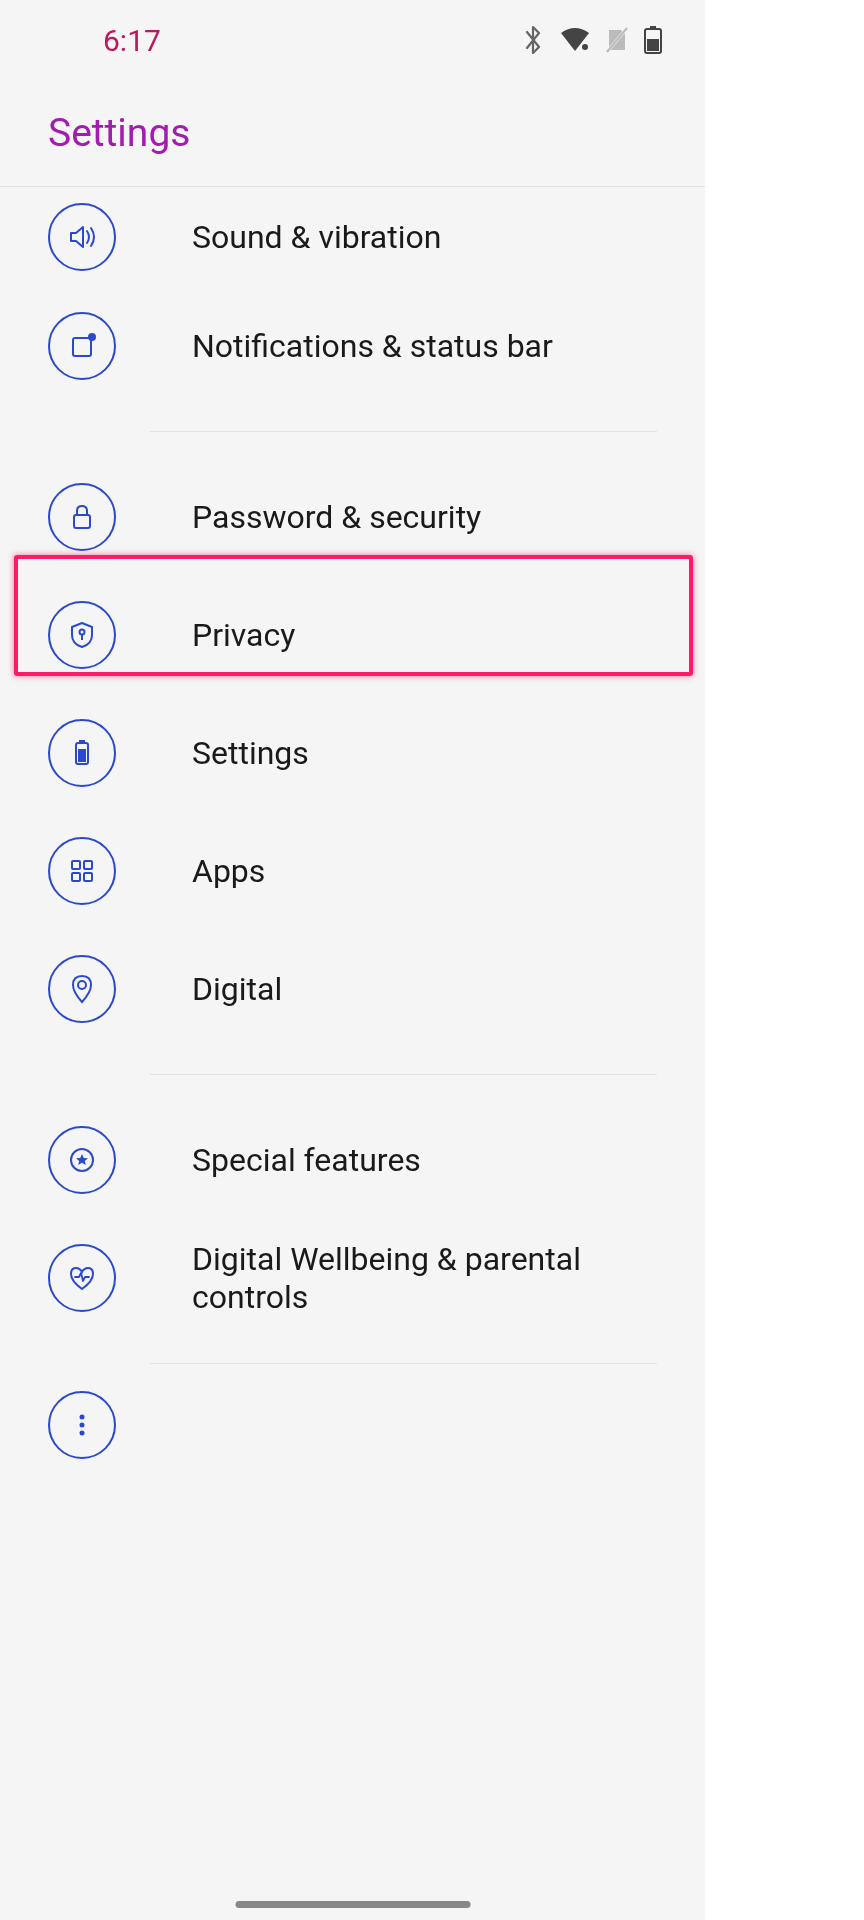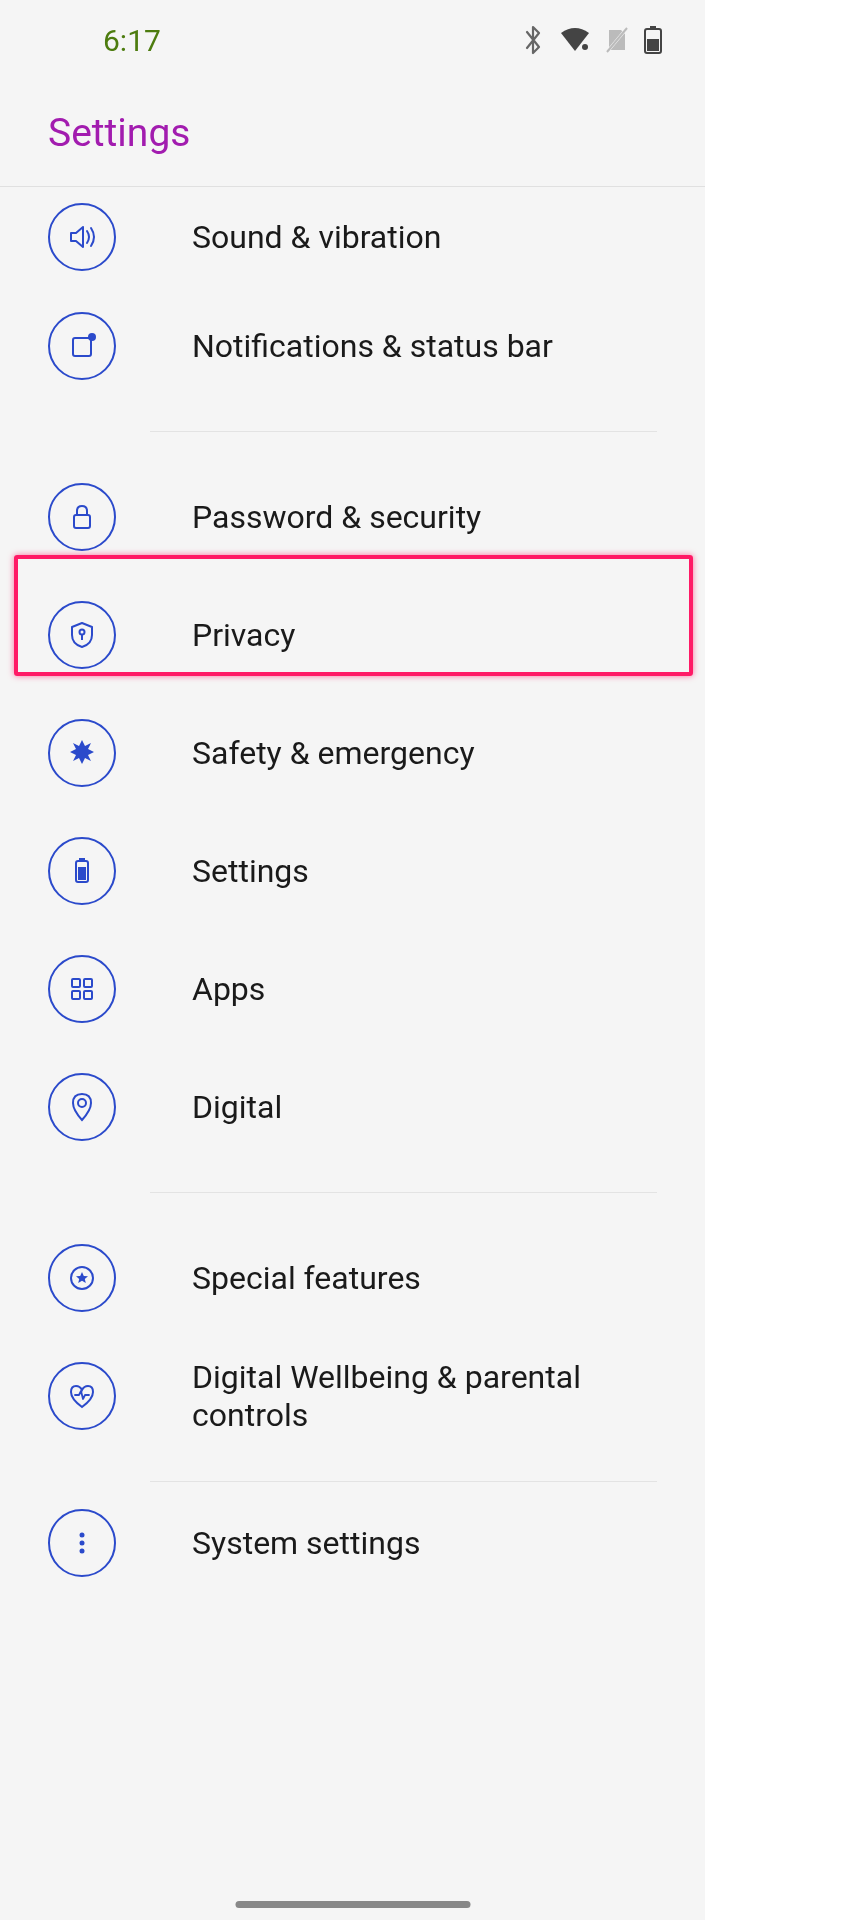--- a/index.html
+++ b/index.html
@@ -26,21 +26,21 @@
   }
   .status-bar {
     height: 80px;
     display: flex;
     align-items: center;
     justify-content: space-between;
     padding: 0 42px 0 103px;
   }
   .status-time {
     font-size: 30px;
-    color: #4d7c0f;
+    color: #be185d;
     font-weight: 400;
   }
   .status-icons {
     display: flex;
     align-items: center;
     gap: 14px;
   }
   .status-icons svg { display: block; }
   .header {
     padding: 30px 0 30px 48px;
@@ -188,28 +188,20 @@
       <div class="icon-circle">
         <svg width="34" height="34" viewBox="0 0 34 34">
             <path d="M17 5 L27 9 L27 17 Q27 26 17 29 Q7 26 7 17 L7 9 Z" fill="none" stroke="#2b4acb" stroke-width="2" stroke-linejoin="round"></path>
             <circle cx="17" cy="14" r="2.5" fill="none" stroke="#2b4acb" stroke-width="2"></circle>
             <line x1="17" y1="16" x2="17" y2="22" stroke="#2b4acb" stroke-width="2"></line>
           </svg>
       </div>
       <span class="item-label">Privacy</span>
     </div>
 
-    <div class="settings-item">
-      <div class="icon-circle">
-        <svg width="34" height="34" viewBox="0 0 34 34">
-            <path d="M17 4 L20 10 L26 7 L23 13 L29 16 L23 19 L26 25 L20 22 L17 28 L14 22 L8 25 L11 19 L5 16 L11 13 L8 7 L14 10 Z" fill="#2b4acb"></path>
-          </svg>
-      </div>
-      <span class="item-label">Safety &amp; emergency</span>
-    </div>
 
     <div class="settings-item">
       <div class="icon-circle">
         <svg width="34" height="34" viewBox="0 0 34 34">
             <rect x="11" y="7" width="12" height="21" rx="2" fill="none" stroke="#2b4acb" stroke-width="2"></rect>
             <rect x="14" y="4" width="6" height="3" fill="#2b4acb"></rect>
             <rect x="13" y="13" width="8" height="13" fill="#2b4acb"></rect>
           </svg>
       </div>
       <span class="item-label">Settings</span>
@@ -262,21 +254,20 @@
     <div class="divider"></div>
 
     <div class="settings-item" style="height:70px;">
       <div class="icon-circle">
         <svg width="34" height="34" viewBox="0 0 34 34">
             <circle cx="17" cy="9" r="2.5" fill="#2b4acb"></circle>
             <circle cx="17" cy="17" r="2.5" fill="#2b4acb"></circle>
             <circle cx="17" cy="25" r="2.5" fill="#2b4acb"></circle>
           </svg>
       </div>
-      <span class="item-label">System settings</span>
     </div>
   </div>
 
   <div class="highlight-box"></div>
 
   <div class="nav-handle"></div>
 </div>
 <div class="right-gap"></div>
 
 </body></html>

